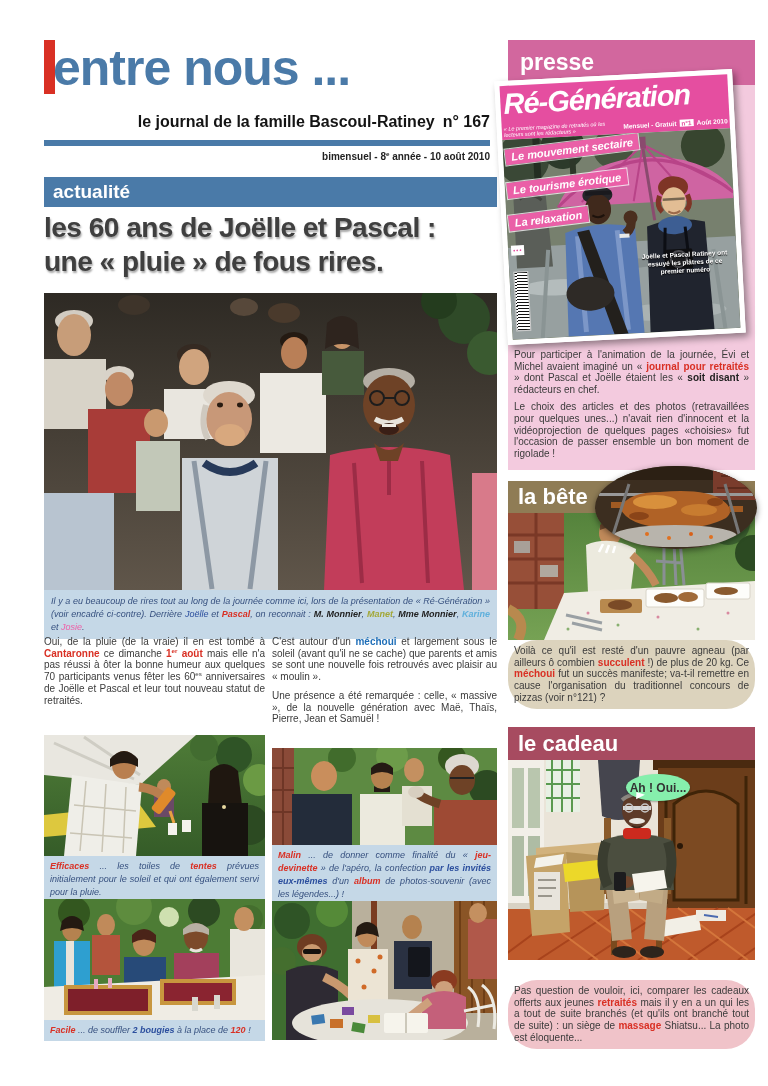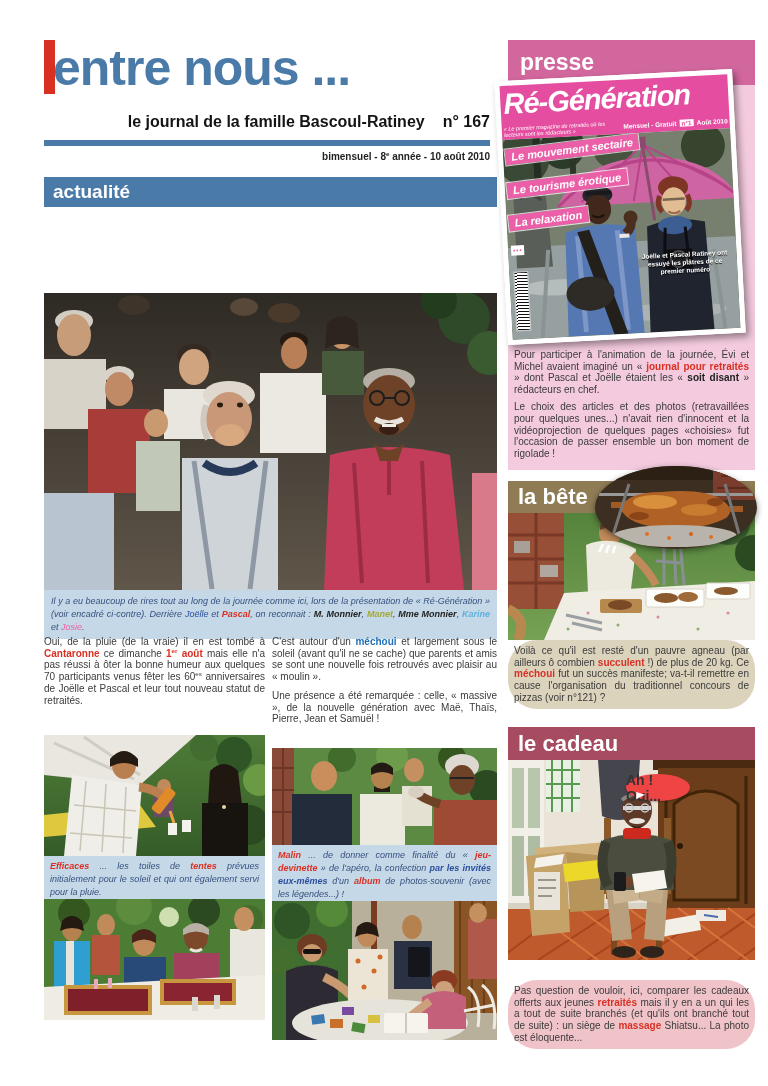--- a/index.html
+++ b/index.html
@@ -4,21 +4,21 @@
 <style>
   html,body{margin:0;padding:0;background:#ffffff;}
   .page{position:relative;width:768px;height:1086px;background:#fff;overflow:hidden;
         font-family:"Liberation Sans","DejaVu Sans",sans-serif;color:#3b3b3b;}
   .abs{position:absolute;}
   
   .redbar{left:44px;top:40px;width:11px;height:54px;background:var(--accent_red,#cf2a26);}
   .masthead{left:53px;top:42px;margin:0;font-size:50px;line-height:52px;font-weight:bold;
             letter-spacing:-1px;color:var(--masthead_blue,#4a7aa8);}
   .subrow{left:44px;top:113px;width:446px;text-align:right;font-size:16px;font-weight:bold;color:#141414;}
-  .subrow .issue{margin-left:18px;}
+  .subrow .issue{margin-left:8px;}
   .rule{left:44px;top:140px;width:446px;height:6px;background:var(--masthead_blue,#4a7aa8);}
   .dateline{left:44px;top:151px;width:446px;text-align:right;font-size:10px;font-weight:bold;color:#222;}
   sup{font-size:0.62em;line-height:0;vertical-align:super;}
   
   .banner{color:#fff;font-weight:bold;}
   .banner-act{left:44px;top:177px;width:453px;height:30px;line-height:30px;font-size:19px;
               background:var(--masthead_blue,#4a7aa8);padding-left:9px;box-sizing:border-box;}
   .headline{left:44px;top:211px;width:460px;margin:0;font-size:28px;line-height:34px;font-weight:bold;
             color:var(--headline_text,#3f3f3f);text-shadow:1px 2px 2px rgba(0,0,0,0.35);letter-spacing:-0.5px;}
   
@@ -88,40 +88,44 @@
         box-shadow:0 2px 6px rgba(0,0,0,0.45);}
   .oval-ticks{left:596px;top:540px;z-index:5;width:24px;height:14px;}
   .text-block{font-size:10px;line-height:11.7px;text-align:justify;color:var(--body_text,#3b3b3b);
               padding:5px 6px;box-sizing:border-box;border-radius:29px;}
   .bete-text{left:508px;top:640px;width:247px;background:var(--bete_bg,#dcd3bd);}
   
   .banner-cadeau{left:508px;top:727px;width:247px;height:33px;line-height:33px;font-size:22px;
                  background:var(--cadeau_banner,#a74b60);padding-left:10px;box-sizing:border-box;}
   .cadeau-photo{left:508px;top:760px;width:247px;height:200px;position:absolute;}
   .cadeau-text{left:508px;top:960px;width:247px;background:var(--cadeau_bg,#f0c3c9);margin-top:20px;}
-  .bubble{position:absolute;left:118px;top:14px;width:64px;height:27px;background:#ef4444;border-radius:50%;
-          display:flex;align-items:center;justify-content:center;font-size:14px;font-weight:bold;color:#333;
+  .bubble{position:absolute;left:118px;top:14px;width:64px;height:27px;background:#86efac;border-radius:50%;
+          display:flex;align-items:center;justify-content:center;font-size:12px;font-weight:bold;color:#333;
           box-shadow:0 1px 2px rgba(0,0,0,0.3);}
   .bubble:after{content:"";position:absolute;left:8px;bottom:-6px;width:0;height:0;
                 border:7px solid transparent;border-top-color:#fff;border-left-width:2px;transform:rotate(18deg);}
 </style>
 </head>
 <body>
 
 <div class="page">
 
   <div class="abs redbar"></div>
   <h1 class="abs masthead">entre nous ...</h1>
   <div class="abs subrow">
     <span>le journal de la famille Bascoul-Ratiney</span><span class="issue">n° 167</span>
   </div>
   <div class="abs rule"></div>
   <div class="abs dateline"><span>bimensuel - 8</span><sup>e</sup><span> année - 10 août 2010</span></div>
 
   <div class="abs banner banner-act">actualité</div>
+  <h2 class="abs headline">
+    <span>les 60 ans de Joëlle et Pascal :</span><br>
+    <span>une « pluie » de fous rires.</span>
+  </h2>
 
   <div class="abs photo main-photo">
     <svg width="453" height="297" viewBox="0 0 453 297">
       <defs>
         <linearGradient id="mbg" x1="0" y1="0" x2="0" y2="1">
           <stop offset="0" stop-color="#2e2a24"></stop>
             <stop offset="1" stop-color="#60564a"></stop>
         </linearGradient>
       </defs>
       <rect width="453" height="297" fill="url(#mbg)"></rect>
@@ -242,20 +246,21 @@
       <ellipse cx="200" cy="20" rx="10" ry="12" fill="#c49060"></ellipse>
       <polygon points="0,88 221,76 221,121 0,121" fill="#efece4"></polygon>
       <rect x="22" y="88" width="84" height="26" fill="#7e1f2a" stroke="#c8963e" stroke-width="4"></rect>
       <rect x="118" y="82" width="72" height="22" fill="#8a2430" stroke="#c8963e" stroke-width="4"></rect>
       <rect x="50" y="80" width="4" height="10" fill="#e8a8c0"></rect>
         <rect x="64" y="79" width="4" height="10" fill="#e8a8c0"></rect>
       <rect x="148" y="98" width="6" height="14" fill="#d8d8d0"></rect>
         <rect x="170" y="96" width="6" height="14" fill="#d8d8d0"></rect>
     </svg>
   </div>
+  <div class="abs caption capB"><span class="sg-red">Facile</span><span> ... de souffler </span><span class="sg-boldnavy">2 bougies</span><span> à la place de </span><span class="sg-red">120</span><span> !</span></div>
 
   <div class="abs photo photoC">
     <svg width="225" height="97" viewBox="0 0 225 97">
       <rect width="225" height="97" fill="#5d8a42"></rect>
       <circle cx="70" cy="10" r="14" fill="#416c2c"></circle>
         <circle cx="120" cy="8" r="16" fill="#6d9c4a"></circle>
       <circle cx="180" cy="10" r="14" fill="#35571f"></circle>
         <circle cx="215" cy="40" r="18" fill="#2c4a22"></circle>
       <rect x="0" y="0" width="22" height="97" fill="#8a4a38"></rect>
       <path d="M0,20 l22,0 M0,42 l22,0 M0,64 l22,0 M11,0 l0,97" stroke="#6e3626" stroke-width="2"></path>

